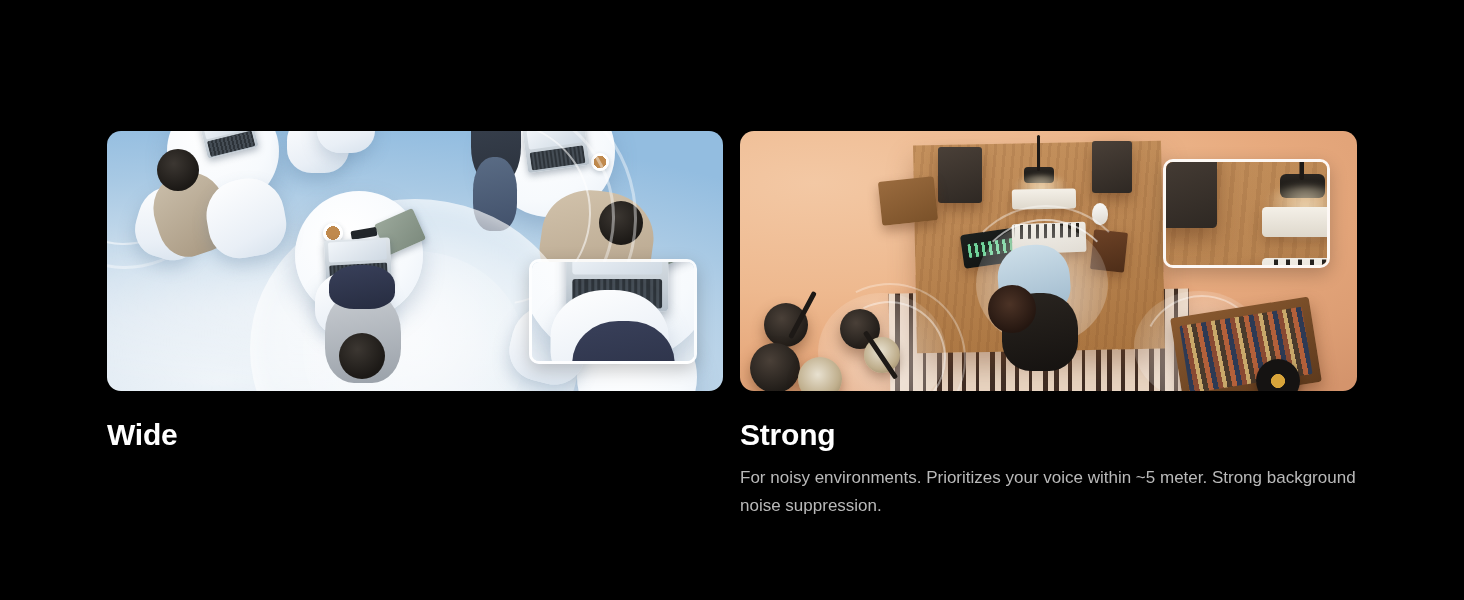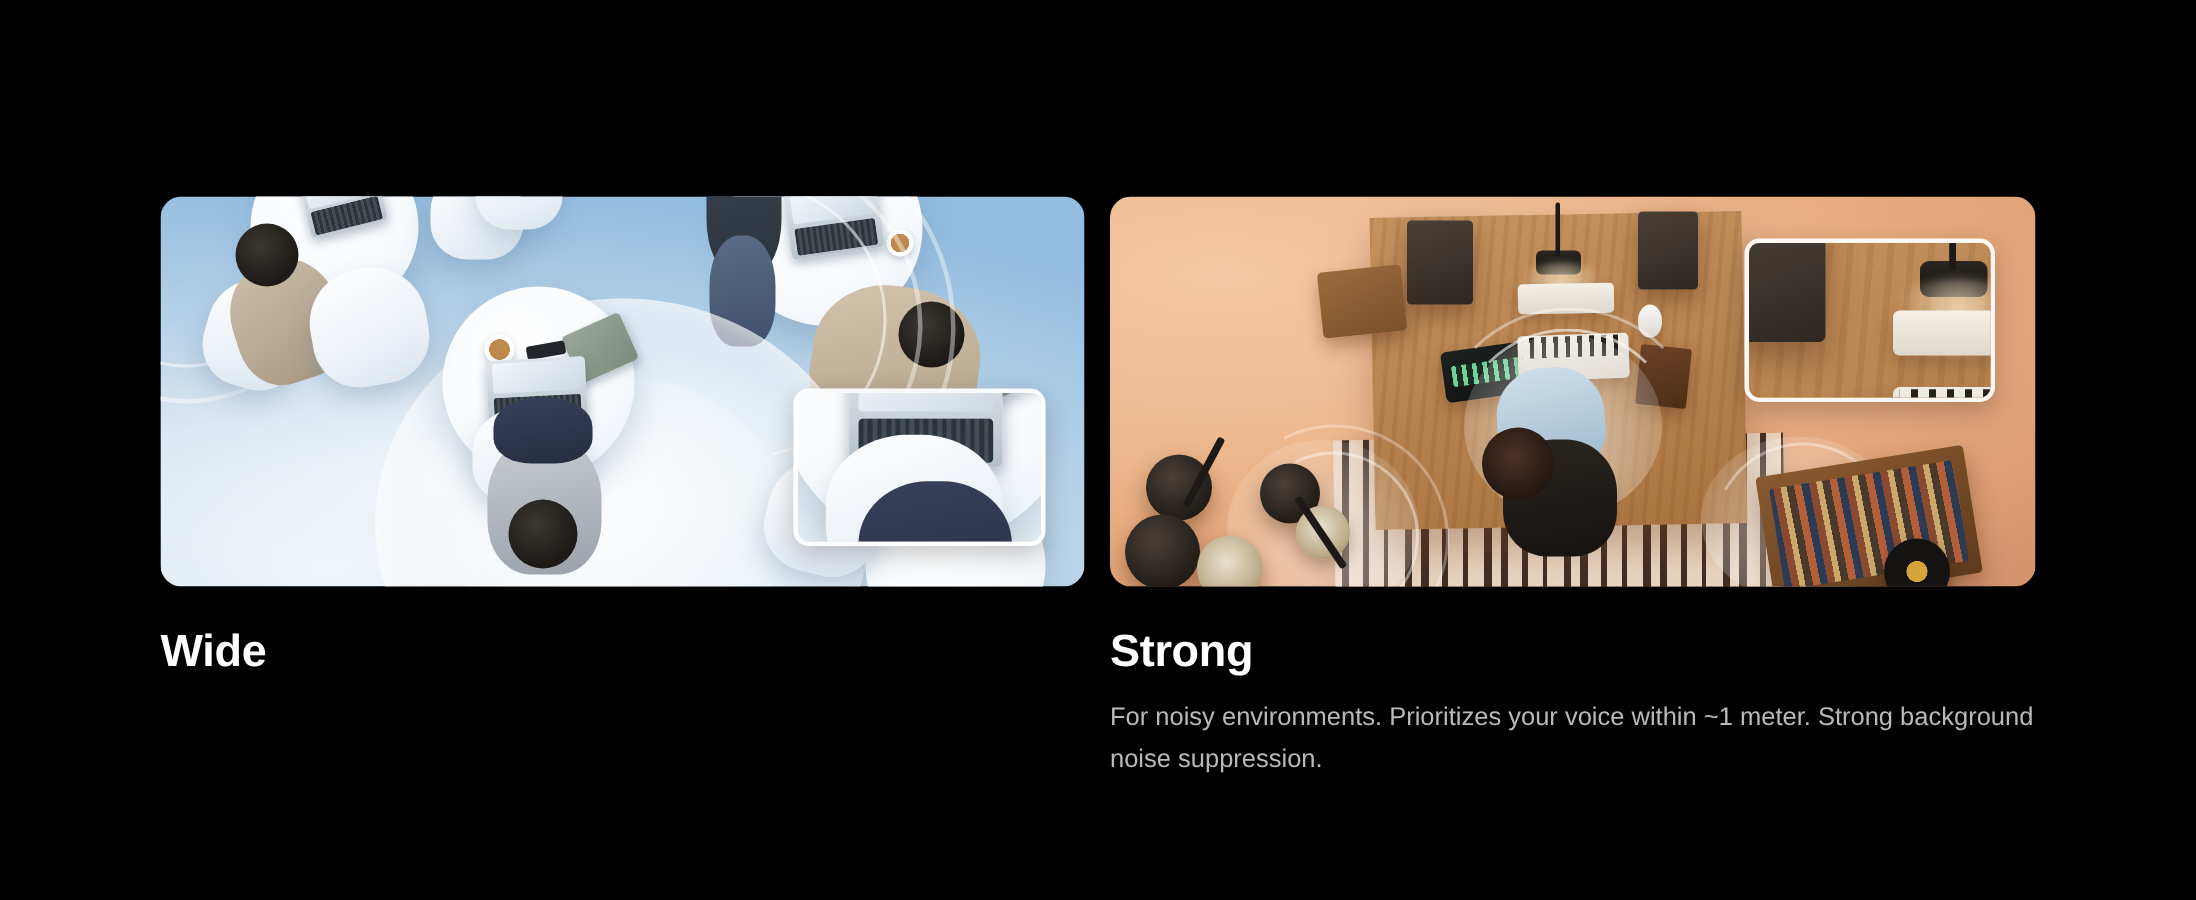--- a/index.html
+++ b/index.html
@@ -483,17 +483,17 @@
           <div class="midikb" style="left:272px; top:92px; width:74px; height:30px;">
             <div class="blackkeys"></div>
           </div>
 
         </div>
       </div>
     </div>
 
     <div class="caption">
       <h2 class="title">Strong</h2>
-      <p class="desc">For noisy environments. Prioritizes your voice within ~1 meter. Strong background noise suppression.</p>
+      <p class="desc">For noisy environments. Prioritizes your voice within ~5 meter. Strong background noise suppression.</p>
     </div>
   </div>
 
 </div>
 
 </body></html>

